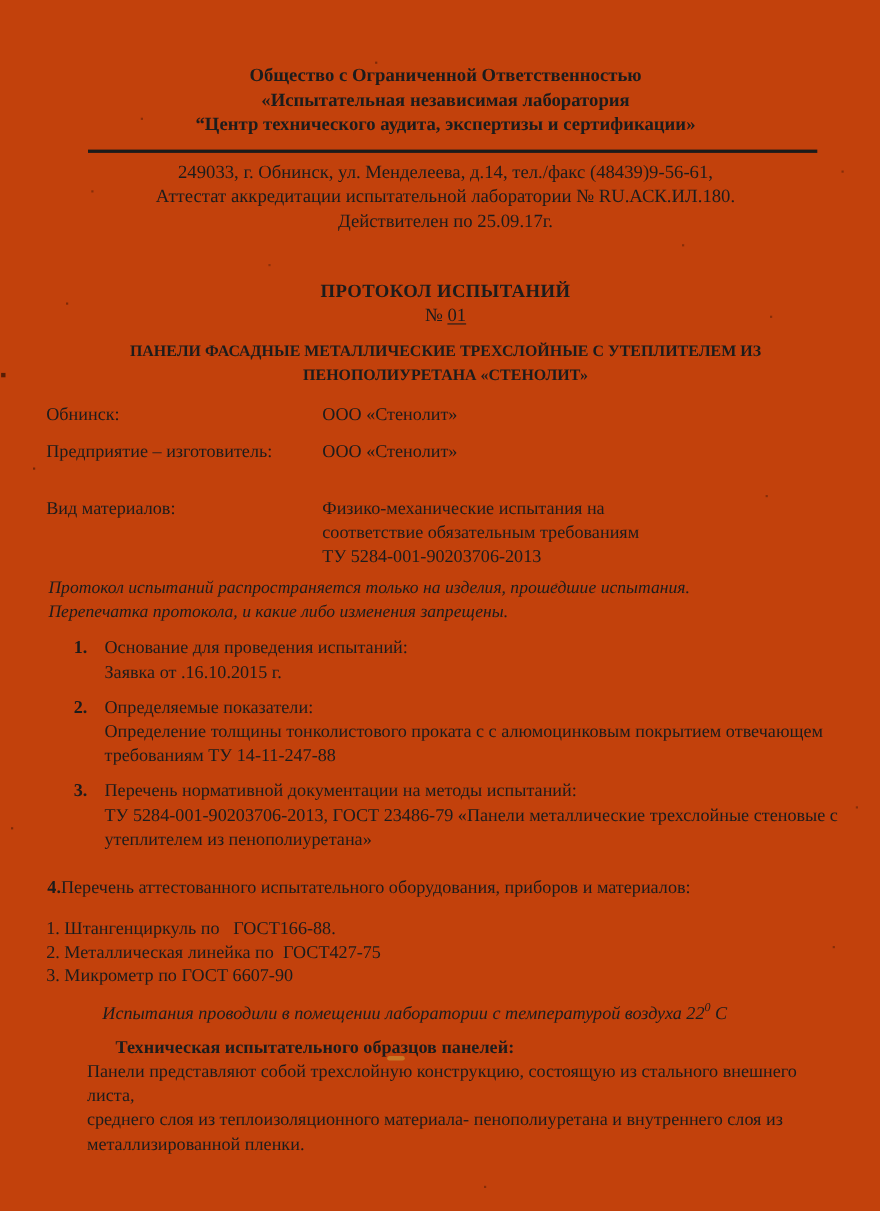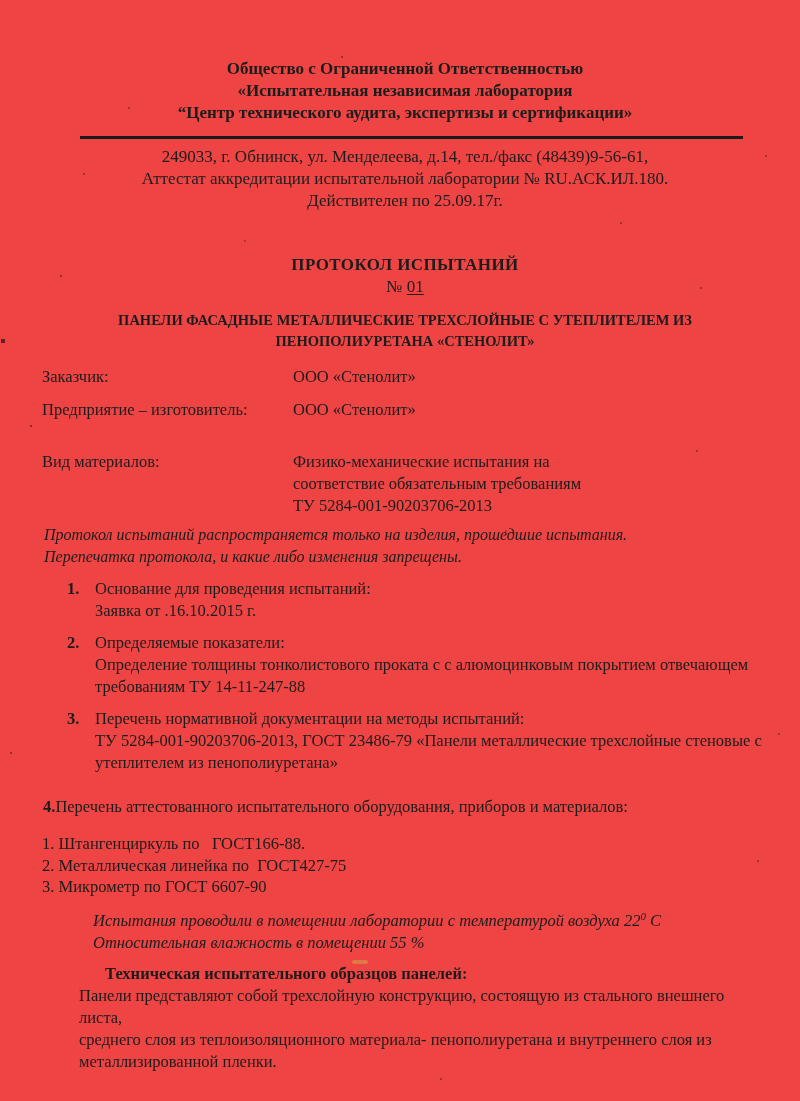--- a/index.html
+++ b/index.html
@@ -1,20 +1,20 @@
 <!DOCTYPE html>
 <html lang="ru"><head>
 <meta charset="utf-8">
 <style>
   html,body{margin:0;padding:0;background:#d9d9d9;}
   .page{
     position:relative;
     width:800px;height:1101px;
     margin:0 auto;
-    background:#ef4444;
+    background:#c2410c;
     box-sizing:border-box;
     padding:58px 32px 0 42px;
     font-family:"Liberation Serif","DejaVu Serif",serif;
     color:#1c1c1c;
     font-size:16.5px;line-height:22px;
     overflow:hidden;
   }
   .org{ text-align:center; font-weight:bold; font-size:17px; line-height:22px; }
   .rule{ height:3px; background:#1b1b1b; margin:12px 25px 0 38px; }
   .addr{ margin-top:7px; text-align:center; font-size:17px; line-height:22px; }
@@ -84,21 +84,21 @@
     <div class="doc-type">ПРОТОКОЛ ИСПЫТАНИЙ</div>
     <div class="doc-number"><span>№ </span><span class="u">01</span></div>
     <div class="subject">
       <div>ПАНЕЛИ ФАСАДНЫЕ МЕТАЛЛИЧЕСКИЕ ТРЕХСЛОЙНЫЕ С УТЕПЛИТЕЛЕМ ИЗ</div>
       <div>ПЕНОПОЛИУРЕТАНА «СТЕНОЛИТ»</div>
     </div>
   </section>
 
   <section class="fields">
     <div class="field-row gap-sm">
-      <div class="field-label">Заказчик:</div>
+      <div class="field-label">Обнинск:</div>
       <div class="field-value">ООО «Стенолит»</div>
     </div>
     <div class="field-row gap-lg">
       <div class="field-label">Предприятие – изготовитель:</div>
       <div class="field-value">ООО «Стенолит»</div>
     </div>
     <div class="field-row">
       <div class="field-label">Вид материалов:</div>
       <div class="field-value">Физико-механические испытания  на
 соответствие обязательным требованиям
@@ -137,21 +137,20 @@
 
   <section class="equipment">
     <div>1. Штангенциркуль по   ГОСТ166-88.</div>
     <div>2. Металлическая линейка по  ГОСТ427-75</div>
     <div>3. Микрометр по ГОСТ 6607-90</div>
   </section>
 
 
   <section class="conditions">
     <div><span>Испытания проводили в помещении лаборатории с температурой воздуха 22</span><sup>0</sup><span> С</span></div>
-    <div>Относительная влажность в помещении 55 %</div>
   </section>
 
   <section>
     <div class="tech-heading">Техническая испытательного образцов панелей:</div>
     <div class="tech-body">Панели представляют собой трехслойную конструкцию, состоящую из стального внешнего листа,
 среднего слоя из теплоизоляционного материала- пенополиуретана и внутреннего слоя из
 металлизированной пленки.</div>
   </section>
 
 </div>

